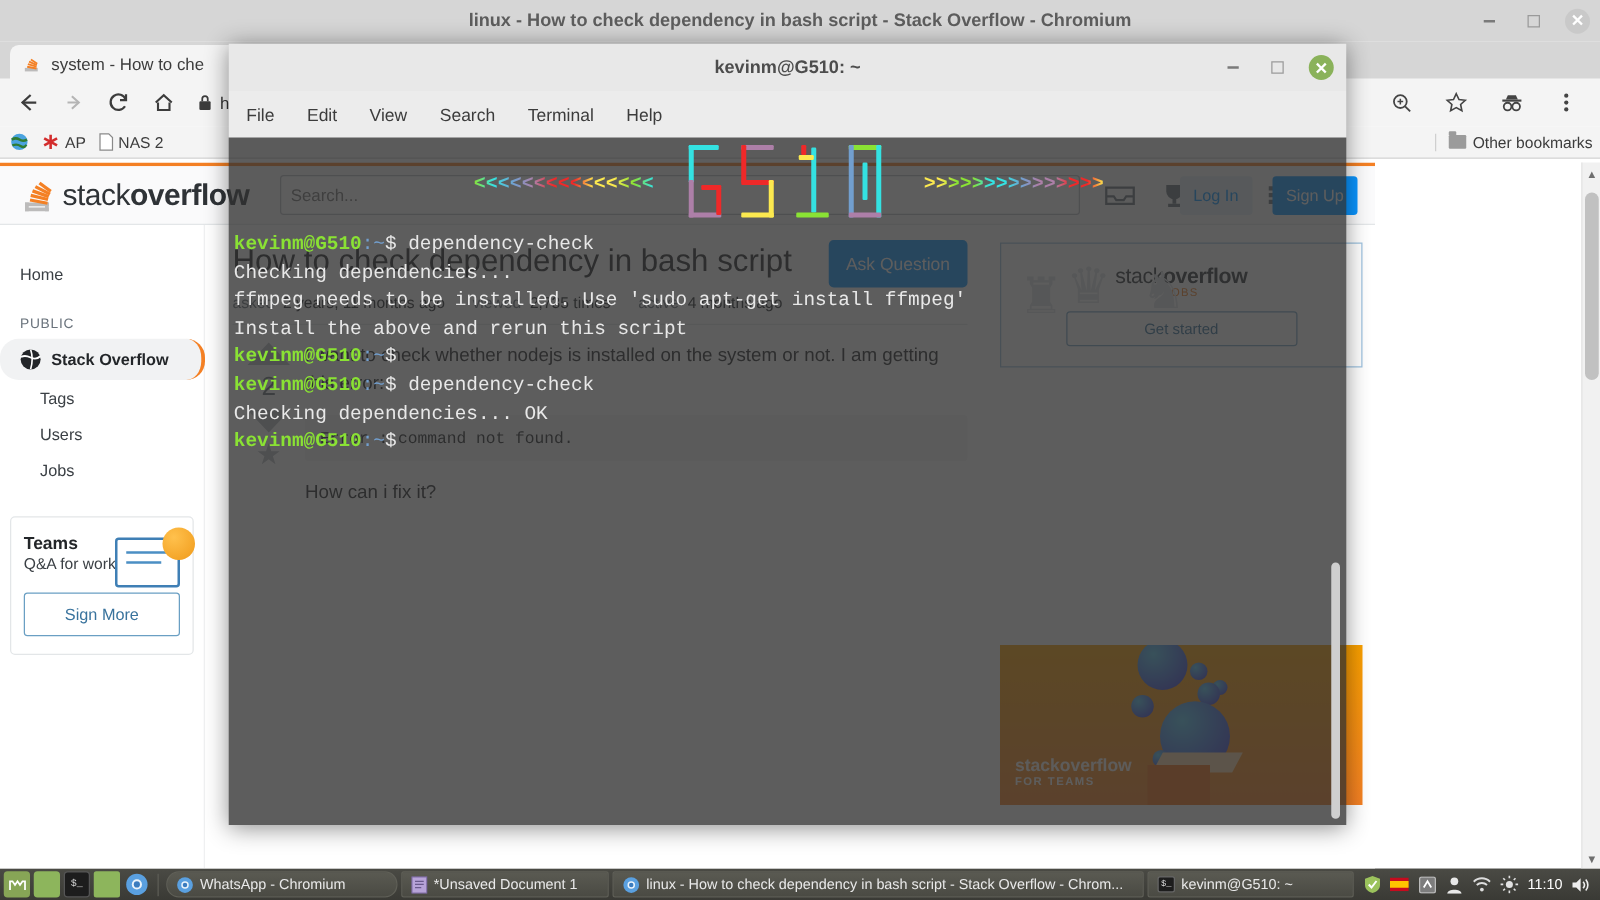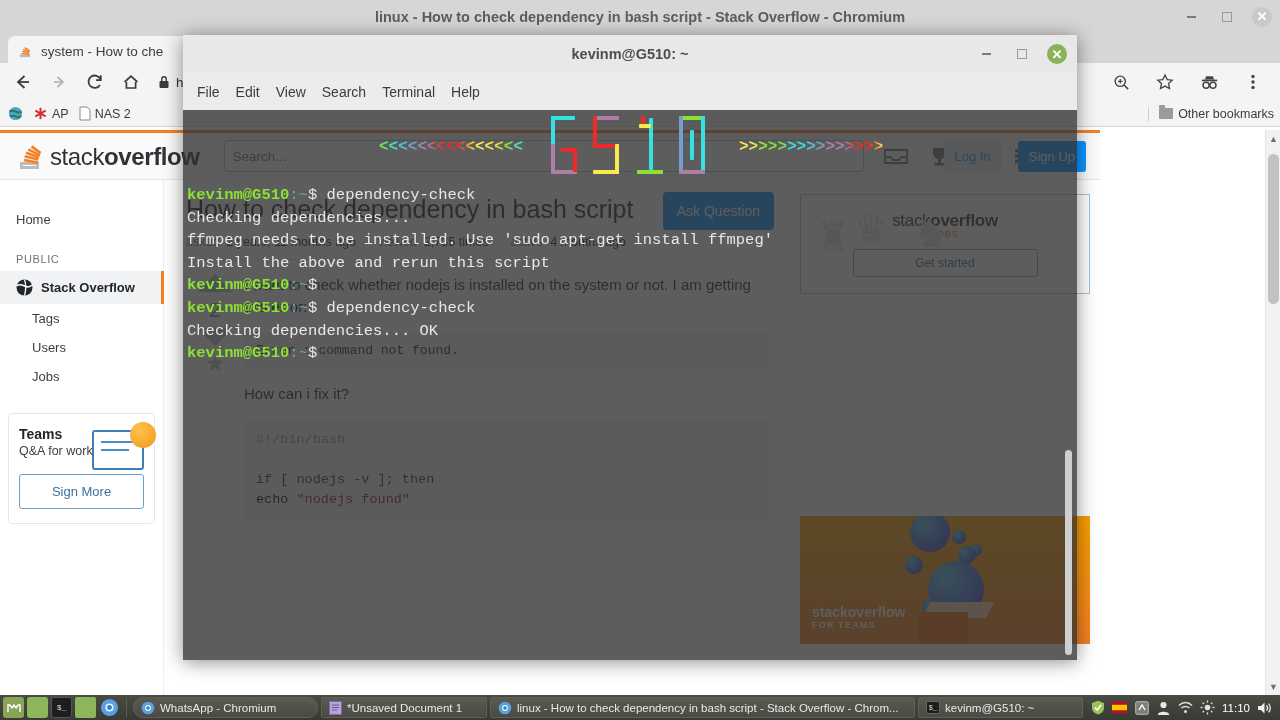--- a/index.html
+++ b/index.html
@@ -85,21 +85,21 @@
      background:#e1ecf4; cursor:pointer; }
   .btn-signup { font-size:13px; color:#fff; padding:8px 11px; border-radius:3px;
      background:#0a95ff; cursor:pointer; }
 
   .so-body { display:flex; height:515px; }
   .so-side { width:164px; padding-top:24px; border-right:1px solid #eff0f1;}
   .side-item { font-size:13px; color:#3b4045; padding:8px 0 8px 16px; cursor:pointer;}
   .side-head { font-size:11px; color:#6a737c; padding:18px 0 6px 16px; letter-spacing:.6px;}
   .side-cur { display:flex;align-items:center;gap:8px; font-size:13px; font-weight:bold;
       color:#232629; background:#f1f2f3; border-right:3px solid #f48024;
-      padding:8px 0 8px 16px; margin-right:-1px; cursor:pointer;}
+      padding:8px 0 8px 16px; margin-right:-1px; cursor:pointer;border-radius:15px;}
   .side-sub { font-size:13px;color:#3b4045;padding:7px 0 7px 32px;cursor:pointer;}
   .teams-card { margin:22px 8px 0 8px; border:1px solid #e3e6e8; border-radius:4px;
      padding:12px 10px 14px 10px; position:relative; }
   .teams-t { font-size:14px; font-weight:bold; color:#232629; }
   .teams-s { font-size:12.5px; color:#3b4045; margin-top:2px; }
   .teams-btn { margin-top:16px; border:1px solid #6a9fc3; border-radius:3px;
      color:#39739d; font-size:13px; text-align:center; padding:9px 0; cursor:pointer;}
   .teams-bubble{ position:absolute; right:10px; top:16px; width:52px;height:40px;
      border:2px solid #3f7fb5; border-radius:3px; }
   .teams-bubble i{position:absolute;left:7px;top:9px;width:34px;height:2px;background:#4b8fc4;}
@@ -159,21 +159,21 @@
   .pg-arrow{position:absolute;left:3px;color:#6e6e6e;font-size:9px;}
 
   
   #term { position:absolute; left:183px; top:35px; width:894px; height:625px;
      box-shadow:0 2px 18px rgba(0,0,0,.45); }
   .t-title { height:38px; background:#e8e8e8; display:flex; align-items:center;
      justify-content:center; position:relative; }
   .t-title-text{font-size:14.5px;color:#4d4d4d;font-weight:bold;}
   .t-ctrls{position:absolute;right:10px;display:flex;align-items:center;gap:14px;}
   .t-menu { height:37px; background:#ececec; display:flex; align-items:center;
-     padding-left:14px; gap:16px; }
+     padding-left:14px; gap:26px; }
   .t-menu span{font-size:14px;color:#3c3c3c;cursor:pointer;}
   .t-body { height:550px; background:rgba(48,48,48,0.78);
      font-family:"Liberation Mono",monospace; font-size:15.5px; line-height:22.6px;
      padding:4px 0 0 2px; position:relative; overflow:hidden; color:#e8e8e8;}
   .t-line{white-space:pre;padding-left:2px;}
   .usr{color:#8ae234;font-weight:bold;}
   .tilde{color:#729fcf;}
   .dollar{color:#e8e8e8;}
   .banner{ text-align:center; padding-top:2px; height:70px; position:relative;}
   .chev{font-family:"Liberation Mono",monospace;font-size:16px;font-weight:bold;}
@@ -412,24 +412,20 @@
             <div class="q-votes">
               <div class="arrow-up"></div>
               <div class="vote-n">2</div>
               <div class="arrow-dn"></div>
               <div class="star">★</div>
             </div>
             <div class="q-text">
               <p>I want to check whether nodejs is installed on the system or not. I am getting this error:</p>
               <div class="q-pre">Error : command not found.</div>
               <p>How can i fix it?</p>
-              <div class="q-code"><span class="c-com">#!/bin/bash</span>
-
-<span class="c-kw">if [ nodejs -v ]; then</span>
-<span>echo</span> <span class="c-str">"nodejs found"</span></div>
             </div>
           </div>
         </div>
 
         <div class="so-right">
           <div class="ad-jobs">
             <span class="chess" style="left:14px;top:22px;">♜</span>
             <span class="chess" style="left:52px;top:14px;">♛</span>
             <span class="chess" style="left:112px;top:18px;">♞</span>
             <div class="ad-jobs-inner">

